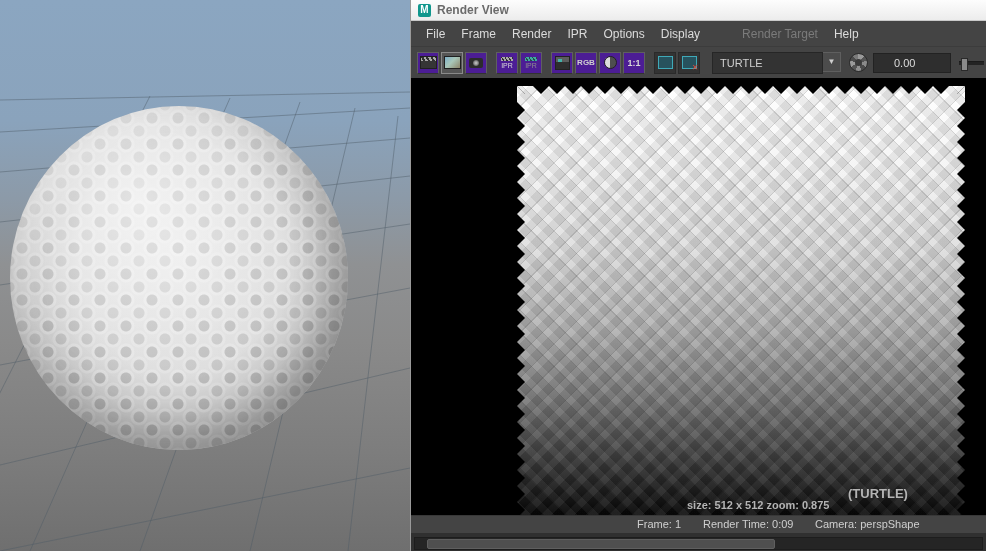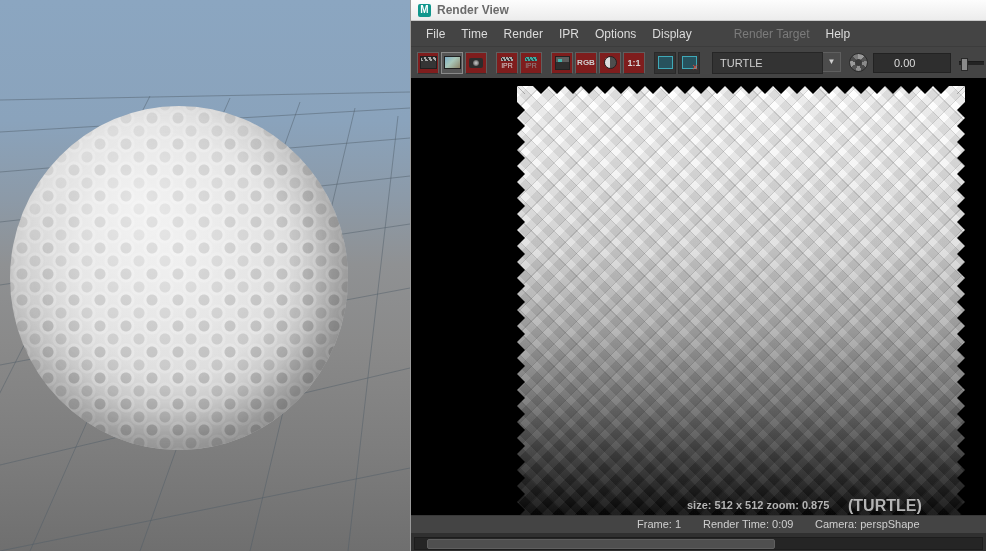--- a/index.html
+++ b/index.html
@@ -28,21 +28,21 @@
   .maya-logo{width:13px;height:13px;margin-left:7px;background:#11978d;color:#fff;border-radius:2px;
     font-size:10px;font-weight:bold;display:flex;align-items:center;justify-content:center;line-height:1;}
   .title-text{margin-left:6px;font-size:12px;color:#6b6b6b;font-weight:bold;}
 
   .menubar{height:25px;background:#444;border-bottom:1px solid #3c3c3c;display:flex;align-items:center;
     padding-left:7px;flex:0 0 auto;}
   .menu-item{padding:3px 8px;font-size:12px;color:#dcdcdc;cursor:default;}
   .menu-item.disabled{color:#7b7b7b;margin-left:26px;}
 
   .toolbar{height:31px;background:#444;display:flex;align-items:center;padding-left:6px;flex:0 0 auto;}
-  .tbtn{width:22px;height:22px;background:#7f1d1d;border:1px solid #5f5f5f;border-bottom-color:#333;
+  .tbtn{width:22px;height:22px;background:#4c1d95;border:1px solid #5f5f5f;border-bottom-color:#333;
     display:flex;align-items:center;justify-content:center;margin-right:2px;box-sizing:border-box;flex:0 0 auto;}
   .tbtn.active{background:#565656;border-color:#8a8a8a;}
   .tbtn.pressed{background:#333;border-color:#2a2a2a;}
   .tgap{width:7px;flex:0 0 auto;}
   .i-clap{width:15px;height:11px;background:
       repeating-linear-gradient(60deg,#a9a9a9 0 2px,#303030 2px 4px) top/100% 4px no-repeat,#353535;
     border:1px solid #202020;}
   .i-img{width:15px;height:11px;border:1px solid #202020;
     background:linear-gradient(135deg,#7fb0c9 0%,#a8c7b9 45%,#8c8468 100%);}
   .i-cam{width:14px;height:10px;background:#2c2c2c;border-radius:2px;position:relative;}
@@ -93,21 +93,21 @@
       linear-gradient(to bottom left, transparent 49.8%, #000 50.2%) 0 0 / 16px 16px repeat-x;
     mask:
       linear-gradient(#000 0 0) 8px 8px / calc(100% - 16px) calc(100% - 8px) no-repeat,
       linear-gradient(to bottom right, transparent 49.8%, #000 50.2%) 0 0 / 16px 16px repeat-y,
       linear-gradient(to top right, transparent 49.8%, #000 50.2%) 0 0 / 16px 16px repeat-y,
       linear-gradient(to bottom left, transparent 49.8%, #000 50.2%) 100% 0 / 16px 16px repeat-y,
       linear-gradient(to top left, transparent 49.8%, #000 50.2%) 100% 0 / 16px 16px repeat-y,
       linear-gradient(to bottom right, transparent 49.8%, #000 50.2%) 0 0 / 16px 16px repeat-x,
       linear-gradient(to bottom left, transparent 49.8%, #000 50.2%) 0 0 / 16px 16px repeat-x;}
   .size-label{position:absolute;left:276px;bottom:4px;font-size:11px;font-weight:bold;color:#b4b4b4;}
-  .target-label{position:absolute;left:437px;bottom:0;font-size:16px;font-weight:bold;color:#b4b4b4;}
+  .target-label{position:absolute;left:437px;bottom:14px;font-size:13px;font-weight:bold;color:#b4b4b4;}
 
   .statusbar{height:17px;background:#444;border-top:1px solid #383838;position:relative;flex:0 0 auto;
     font-size:11px;color:#cfcfcf;}
   .status-frame{position:absolute;left:226px;top:2px;text-align:center;}
   .status-time{position:absolute;left:292px;top:2px;}
   .status-camera{position:absolute;left:404px;top:2px;}
 
   .scroll-area{height:18px;background:#303030;padding:4px 3px 0 3px;box-sizing:border-box;flex:0 0 auto;}
   .scroll-track{height:11px;background:#252525;border:1px solid #1d1d1d;position:relative;}
   .scroll-thumb{position:absolute;left:12px;top:1px;height:8px;width:346px;background:#4f4f4f;
@@ -141,21 +141,21 @@
 
   <div class="render-window">
 
     <div class="titlebar">
       <div class="maya-logo">M</div>
       <div class="title-text">Render View</div>
     </div>
 
     <div class="menubar">
       <div class="menu-item">File</div>
-      <div class="menu-item">Time</div>
+      <div class="menu-item">Frame</div>
       <div class="menu-item">Render</div>
       <div class="menu-item">IPR</div>
       <div class="menu-item">Options</div>
       <div class="menu-item">Display</div>
       <div class="menu-item disabled">Render Target</div>
       <div class="menu-item">Help</div>
     </div>
 
     <div class="toolbar">
       <div class="tbtn">

